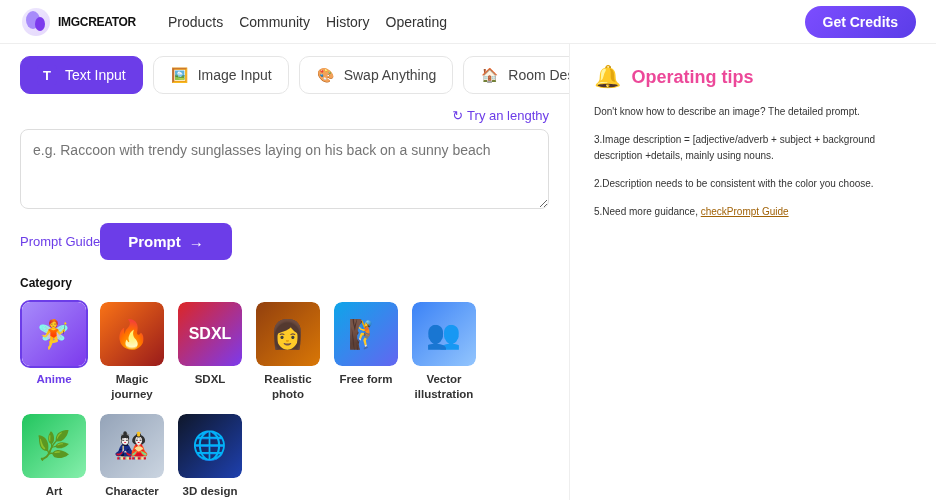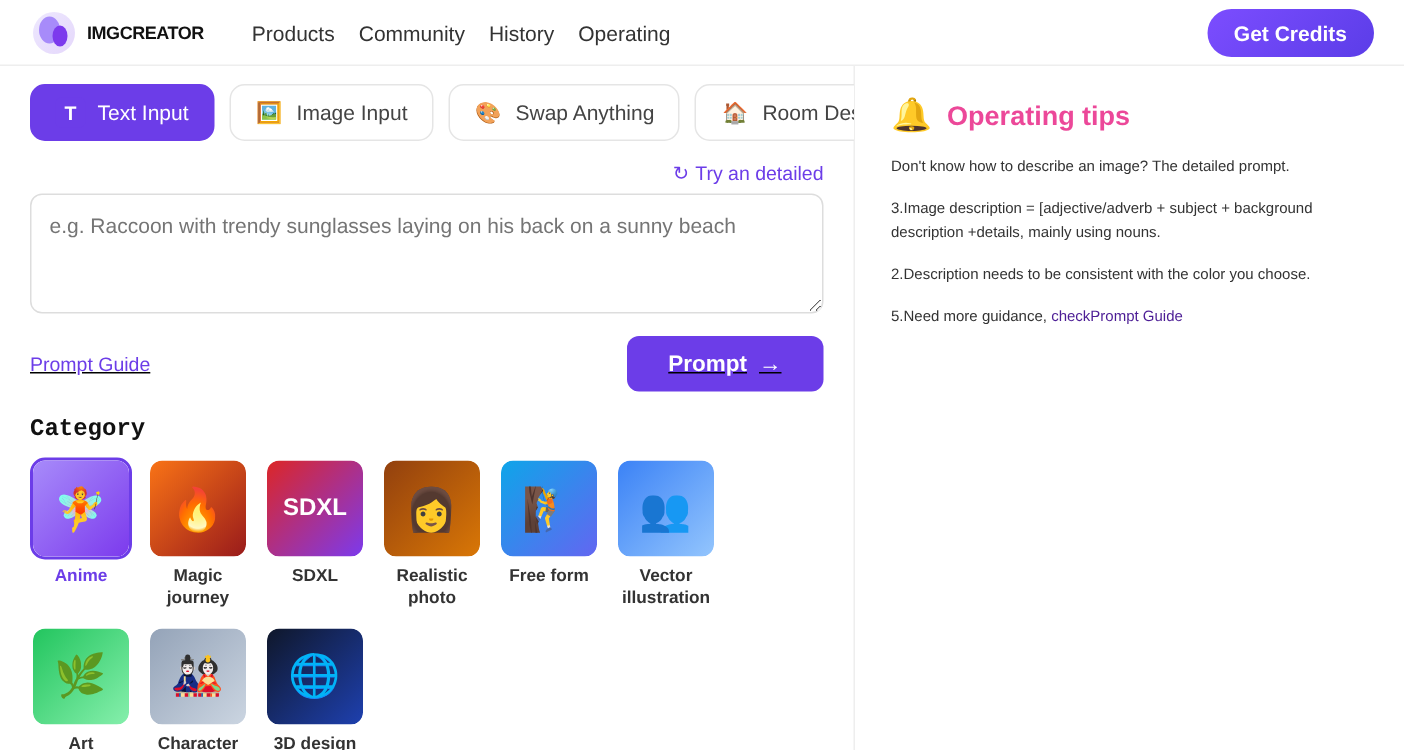--- a/index.html
+++ b/index.html
@@ -48,47 +48,47 @@
     }
 
     
     .prompt-textarea {
       width: 100%; height: 80px; border: 1.5px solid #ddd; border-radius: 8px;
       padding: 12px; font-size: 14px; color: #737373; resize: vertical;
       outline: none; font-family: inherit;
     }
 
     
-    .bottom-row { display: flex; justify-content: space-between; align-items: center; margin-top: 10px; margin-bottom: 16px; text-decoration: underline; }
+    .bottom-row { display: flex; align-items: center; margin-top: 10px; margin-bottom: 16px; }
     .prompt-guide-link { font-size: 13px; color: #6c3de8; cursor: pointer; }
     .create-btn {
       background: #6c3de8; color: #fff; border: none; border-radius: 8px;
       padding: 10px 28px; font-size: 15px; font-weight: 600; cursor: pointer;
       display: flex; align-items: center; gap: 8px;
     }
 
     
-    .category-label { font-size: 16px; font-weight: 600; color: #111; margin-bottom: 10px; font-family: Liberation Mono, monospace; }
+    .category-label { font-size: 12px; font-weight: 600; color: #111; margin-bottom: 10px; }
     .category-grid { display: flex; gap: 10px; flex-wrap: wrap; }
     .category-item { display: flex; flex-direction: column; align-items: center; gap: 4px; cursor: pointer; }
     .category-img {
       width: 68px; height: 68px; border-radius: 10px; overflow: hidden;
       border: 2px solid transparent;
     }
     .category-img.active { border-color: #6c3de8; }
     .category-name { font-size: 11.5px; color: #333; text-align: center; max-width: 68px; line-height: 1.3; font-weight: bold; }
     .category-name.active { color: #6c3de8; font-weight: 600; }
 
     
     .tips-header { display: flex; align-items: center; gap: 10px; margin-bottom: 14px; }
     .bell-icon { font-size: 22px; }
     .tips-title { font-size: 18px; font-weight: 700; color: #ec4899; }
     .tips-body { font-size: 10px; color: #333; line-height: 1.6; }
     .tips-body p { margin-bottom: 12px; }
-    .tips-link { color: #4c1d95; cursor: pointer; }
+    .tips-link { color: #a16207; cursor: pointer; text-decoration: underline; }
 
     
     .cat-anime { background: linear-gradient(135deg, #a78bfa, #7c3aed); }
     .cat-magic { background: linear-gradient(135deg, #f97316, #991b1b); }
     .cat-sdxl { background: linear-gradient(135deg, #dc2626, #7c3aed); }
     .cat-realistic { background: linear-gradient(135deg, #92400e, #d97706); }
     .cat-freeform { background: linear-gradient(135deg, #0ea5e9, #6366f1); }
     .cat-vector { background: linear-gradient(135deg, #3b82f6, #93c5fd); }
     .cat-art { background: linear-gradient(135deg, #22c55e, #86efac); }
     .cat-character { background: linear-gradient(135deg, #94a3b8, #cbd5e1); }
@@ -143,21 +143,21 @@
         <div class="tab-icon">🏠</div>
         <span>Room Design</span>
       </div>
 
     </div>
 
     
     <div class="try-example-row">
       <button class="try-example-btn">
         <span>↻</span>
-        <span>Try an detailed</span>
+        <span>Try an lengthy</span>
       </button>
     </div>
 
     
     <textarea class="prompt-textarea" placeholder="e.g. Raccoon with trendy sunglasses laying on his back on a sunny beach" style=""></textarea>
 
     
     <div class="bottom-row">
       <span class="prompt-guide-link">Prompt Guide</span>
       <button class="create-btn">

